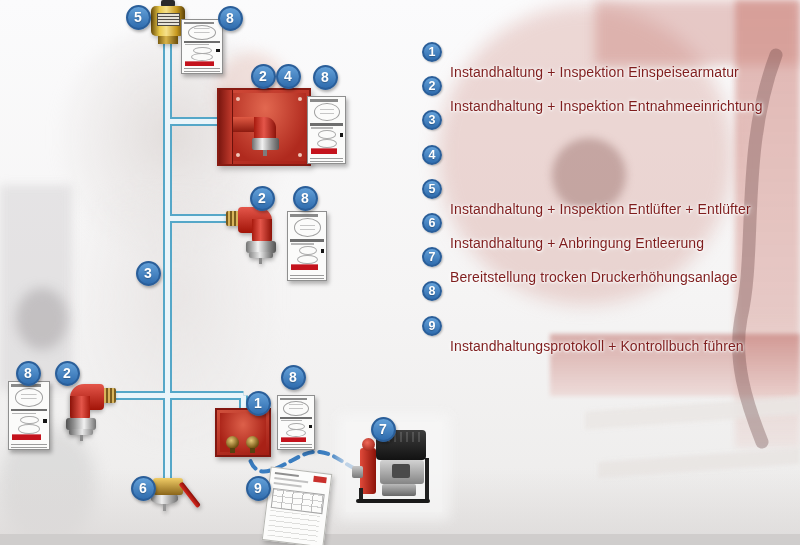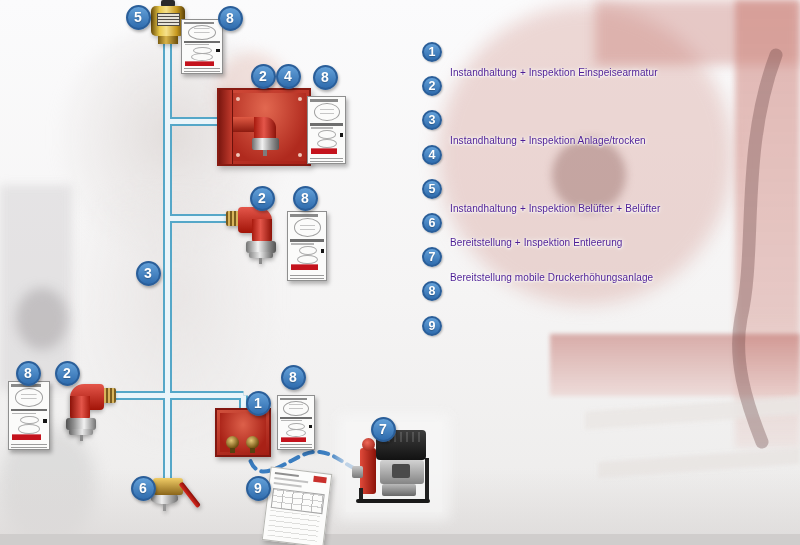--- a/index.html
+++ b/index.html
@@ -35,21 +35,21 @@
   
   .badge{display:flex;align-items:center;justify-content:center;border-radius:50%;color:#fff;font-weight:bold;box-sizing:border-box;
     background:linear-gradient(180deg,var(--badge-top,#63a0d8),var(--badge-bottom,#2f6cae));
     border:2px solid var(--badge-ring,#2a5e99);text-shadow:0 1px 1px rgba(0,0,0,.25);}
   .badge-lg{position:absolute;width:25px;height:25px;font-size:14px;z-index:5;box-shadow:1px 2px 3px rgba(0,0,0,.3);}
   .badge-sm{width:20px;height:20px;min-width:20px;font-size:12.5px;box-shadow:1px 1px 2px rgba(0,0,0,.25);}
 
   
   #legend{position:absolute;left:422px;top:42px;width:376px;display:flex;flex-direction:column;row-gap:14.2px;z-index:6;}
   .legend-row{display:flex;align-items:center;gap:8px;height:20px;}
-  .legend-label{font-size:10px;color:#4c1d95;white-space:nowrap;letter-spacing:.1px;
+  .legend-label{font-size:14px;color:#7f1d1d;white-space:nowrap;letter-spacing:.1px;
     text-shadow:0 0 6px #fff,0 0 3px #fff,0 1px 2px rgba(255,255,255,.9);margin-top:40px;}
 
   
   .cmp{position:absolute;z-index:3;}
   .cmp div,.cmp span{position:absolute;}
 
   
   .tag-card{background:#fbfbfa;border:1px solid #8f8f8f;box-shadow:1.5px 2.5px 4px rgba(0,0,0,.28);z-index:3;}
   .tc-head{left:6%;top:3%;width:74%;height:4%;background:#8a8a8a;}
   .tc-oval-lg{left:15%;top:9%;width:66%;height:25%;border:1px solid #9f9f9f;border-radius:50%;
@@ -310,41 +310,42 @@
       <div class="badge badge-lg" style="left: 245.5px; top: 475.5px;">9</div>
     </div>
 
   <div id="legend">
       <div class="legend-row">
         <span class="badge badge-sm">1</span>
         <span class="legend-label">Instandhaltung + Inspektion Einspeisearmatur</span>
       </div>
       <div class="legend-row">
         <span class="badge badge-sm">2</span>
+        <span class="legend-label">Instandhaltung + Inspektion Entnahmeeinrichtung</span>
       </div>
       <div class="legend-row">
         <span class="badge badge-sm">3</span>
-        <span class="legend-label">Instandhaltung + Inspektion Anlage/trocken</span>
       </div>
       <div class="legend-row">
         <span class="badge badge-sm">4</span>
       </div>
       <div class="legend-row">
         <span class="badge badge-sm">5</span>
-        <span class="legend-label">Instandhaltung + Inspektion Belüfter + Belüfter</span>
+        <span class="legend-label">Instandhaltung + Inspektion Entlüfter + Entlüfter</span>
       </div>
       <div class="legend-row">
         <span class="badge badge-sm">6</span>
-        <span class="legend-label">Bereitstellung + Inspektion Entleerung</span>
+        <span class="legend-label">Instandhaltung + Anbringung Entleerung</span>
       </div>
       <div class="legend-row">
         <span class="badge badge-sm">7</span>
-        <span class="legend-label">Bereitstellung mobile Druckerhöhungsanlage</span>
+        <span class="legend-label">Bereitstellung trocken Druckerhöhungsanlage</span>
       </div>
       <div class="legend-row">
         <span class="badge badge-sm">8</span>
       </div>
       <div class="legend-row">
         <span class="badge badge-sm">9</span>
+        <span class="legend-label">Instandhaltungsprotokoll + Kontrollbuch führen</span>
       </div>
     </div>
 
 </div>
 
 </body></html>

